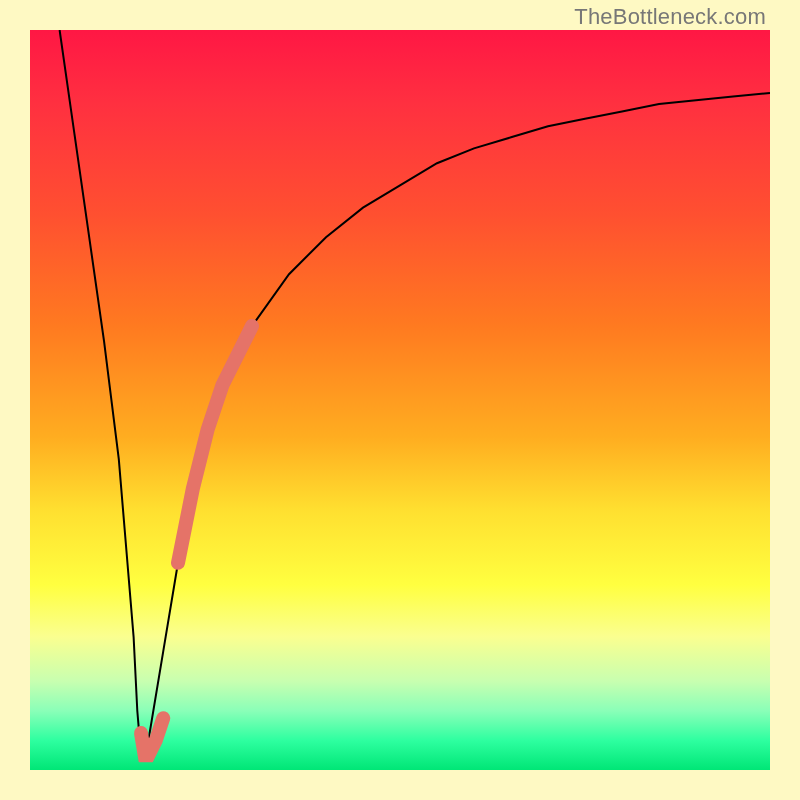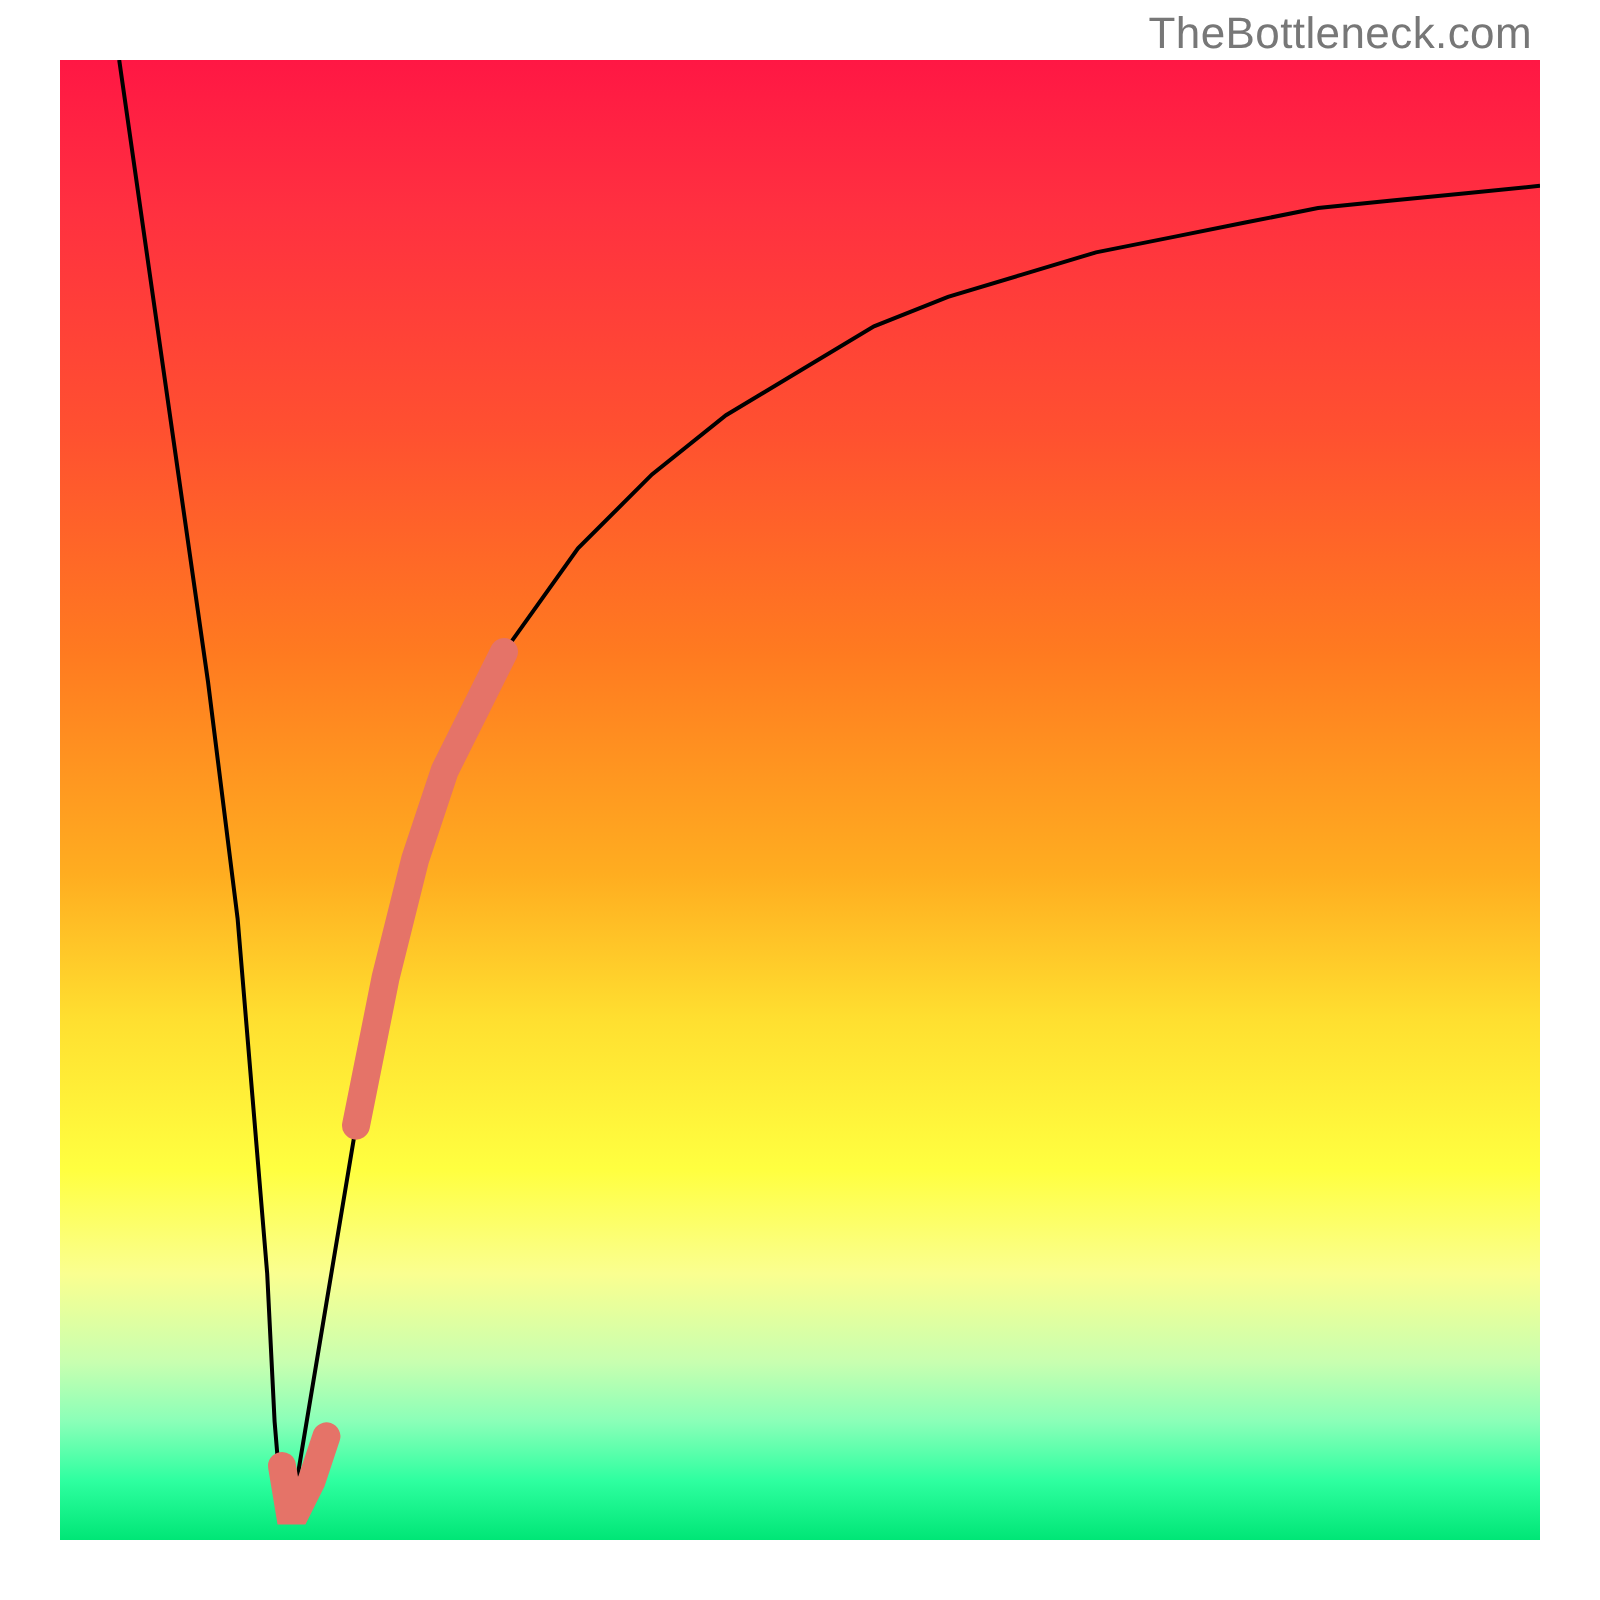--- a/index.html
+++ b/index.html
@@ -10,21 +10,21 @@
     position: relative;
     background: #000;
     font-family: Arial, Helvetica, sans-serif;
   }
   .frame {
     position: absolute;
     top: 0;
     left: 0;
     width: 800px;
     height: 800px;
-    background: #ffffff;
+    background: #fef9c3;
   }
   .plot-area {
     position: absolute;
     top: 30px;
     left: 30px;
     width: 740px;
     height: 740px;
     overflow: hidden;
   }
   .gradient-bg {

